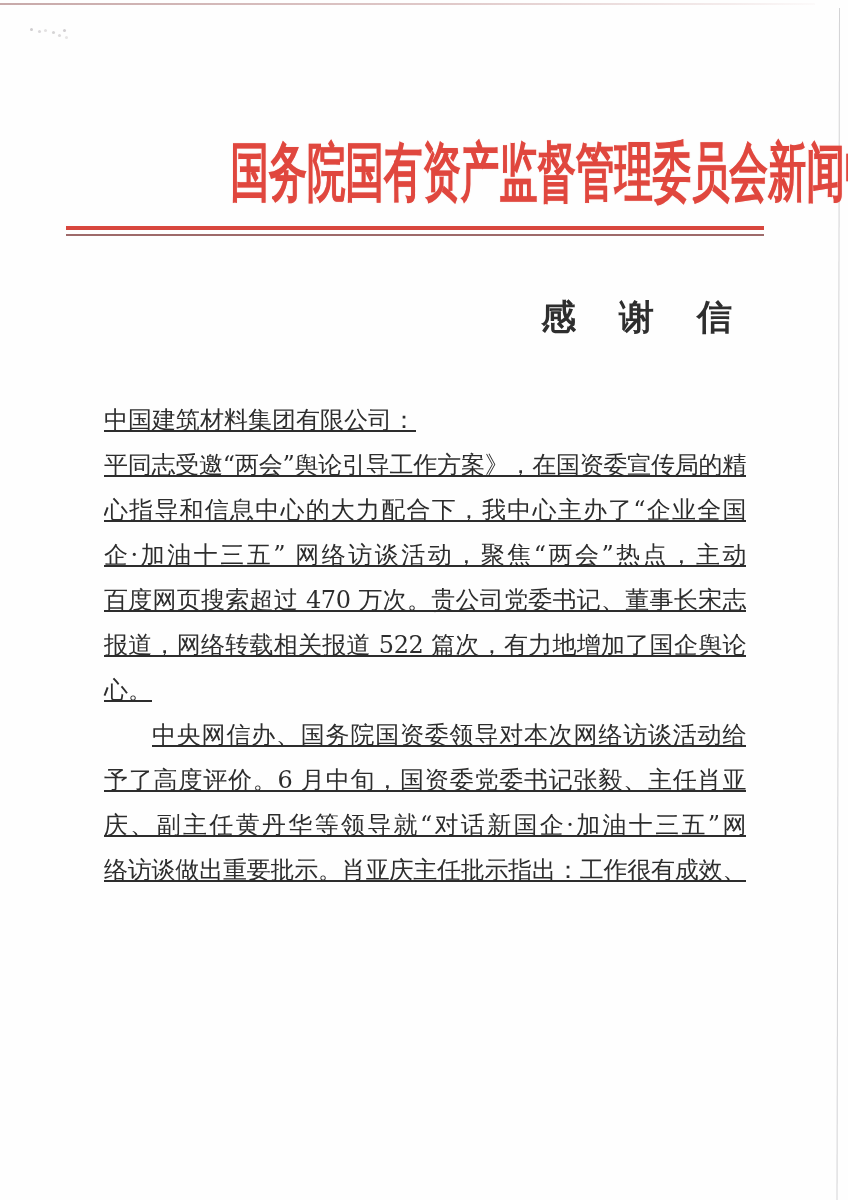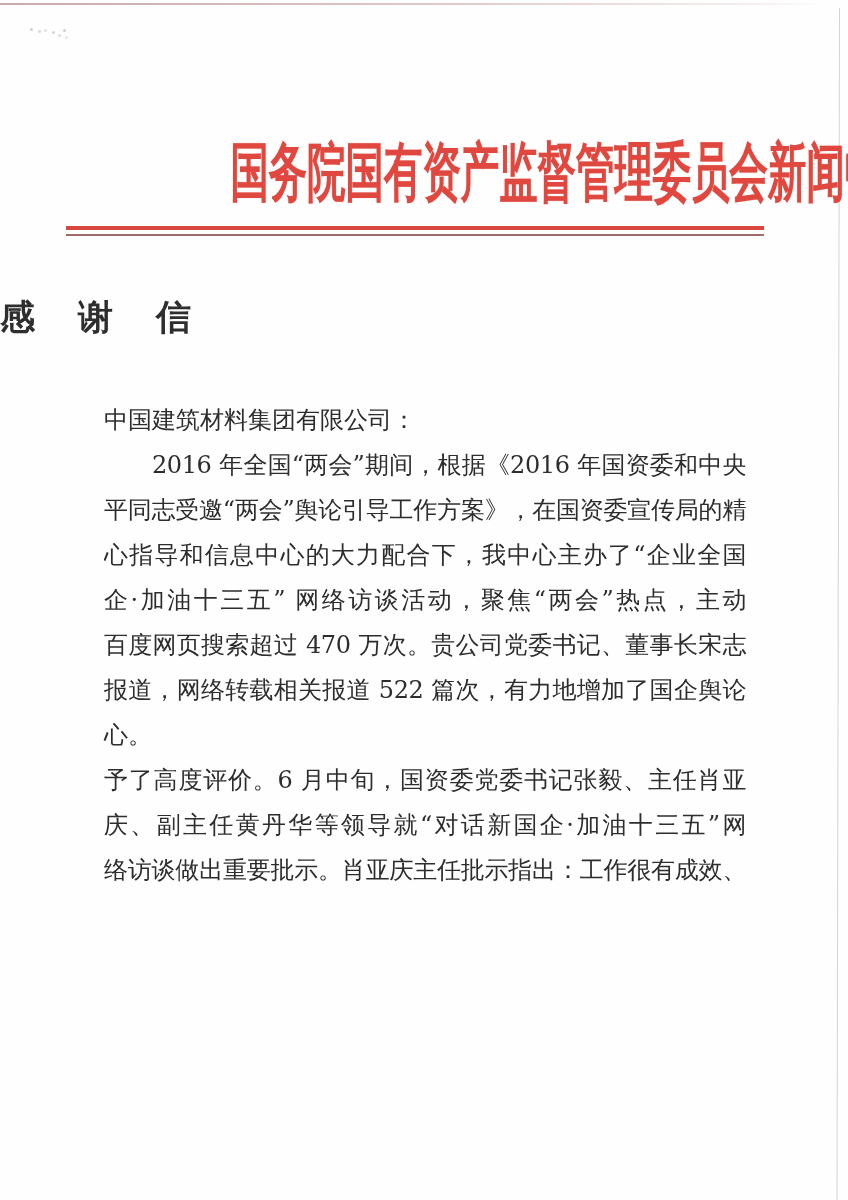--- a/index.html
+++ b/index.html
@@ -28,26 +28,26 @@
   .letterhead-wrap{position:absolute;left:0;top:136px;width:848px;text-align:center;}
   .letterhead{
     display:inline-block;white-space:nowrap;font-weight:bold;font-size:64px;line-height:1.12;
     color:#e0473e;transform:scaleX(.60);transform-origin:center top;
     text-shadow:0 0 1px rgba(224,71,62,.55);
   }
   .rules{position:absolute;left:66px;top:226px;width:698px;}
   .rule-thick{height:4px;background:#d8463d;}
   .rule-thin{margin-top:4px;height:2px;background:#9e6a6a;}
   .letter-title{
-    position:absolute;left:0;top:294px;width:736px;text-align:left;
+    position:absolute;left:0;top:294px;width:736px;text-align:right;
     font-size:35px;font-weight:bold;color:#2e2e2e;letter-spacing:4px;white-space:pre;
   }
   .body-block{
     position:absolute;left:104px;top:398px;width:642px;
-    font-size:24px;line-height:45px;color:#2d2d2d;
+    font-size:24px;line-height:45px;color:#2d2d2d;text-decoration:underline;
   }
   .line{height:45px;white-space:nowrap;}
   .line.j{white-space:normal;text-align:justify;text-align-last:justify;letter-spacing:-.4px;overflow:hidden;}
   .line.indent{text-indent:48px;}
 </style>
 </head>
 <body>
 
 <div class="page">
 
@@ -61,25 +61,25 @@
 
   <div class="rules">
     <div class="rule-thick"></div>
     <div class="rule-thin"></div>
   </div>
 
   <div class="letter-title">感　谢　信</div>
 
   <div class="body-block">
     <div class="line">中国建筑材料集团有限公司：</div>
-    <div class="line j indent">2016 年全国“两会”期间，根据《2016 年国资委和中央</div>
     <div class="line j">平同志受邀“两会”舆论引导工作方案》，在国资委宣传局的精</div>
     <div class="line j">心指导和信息中心的大力配合下，我中心主办了“企业全国</div>
     <div class="line j">企·加油十三五” 网络访谈活动，聚焦“两会”热点，主动</div>
     <div class="line j">百度网页搜索超过 470 万次。贵公司党委书记、董事长宋志</div>
     <div class="line j">报道，网络转载相关报道 522 篇次，有力地增加了国企舆论</div>
     <div class="line">心。</div>
+    <div class="line j indent">中央网信办、国务院国资委领导对本次网络访谈活动给</div>
     <div class="line j">予了高度评价。6 月中旬，国资委党委书记张毅、主任肖亚</div>
     <div class="line j">庆、副主任黄丹华等领导就“对话新国企·加油十三五”网</div>
     <div class="line j">络访谈做出重要批示。肖亚庆主任批示指出：工作很有成效、</div>
   </div>
 
 </div>
 
 </body></html>

